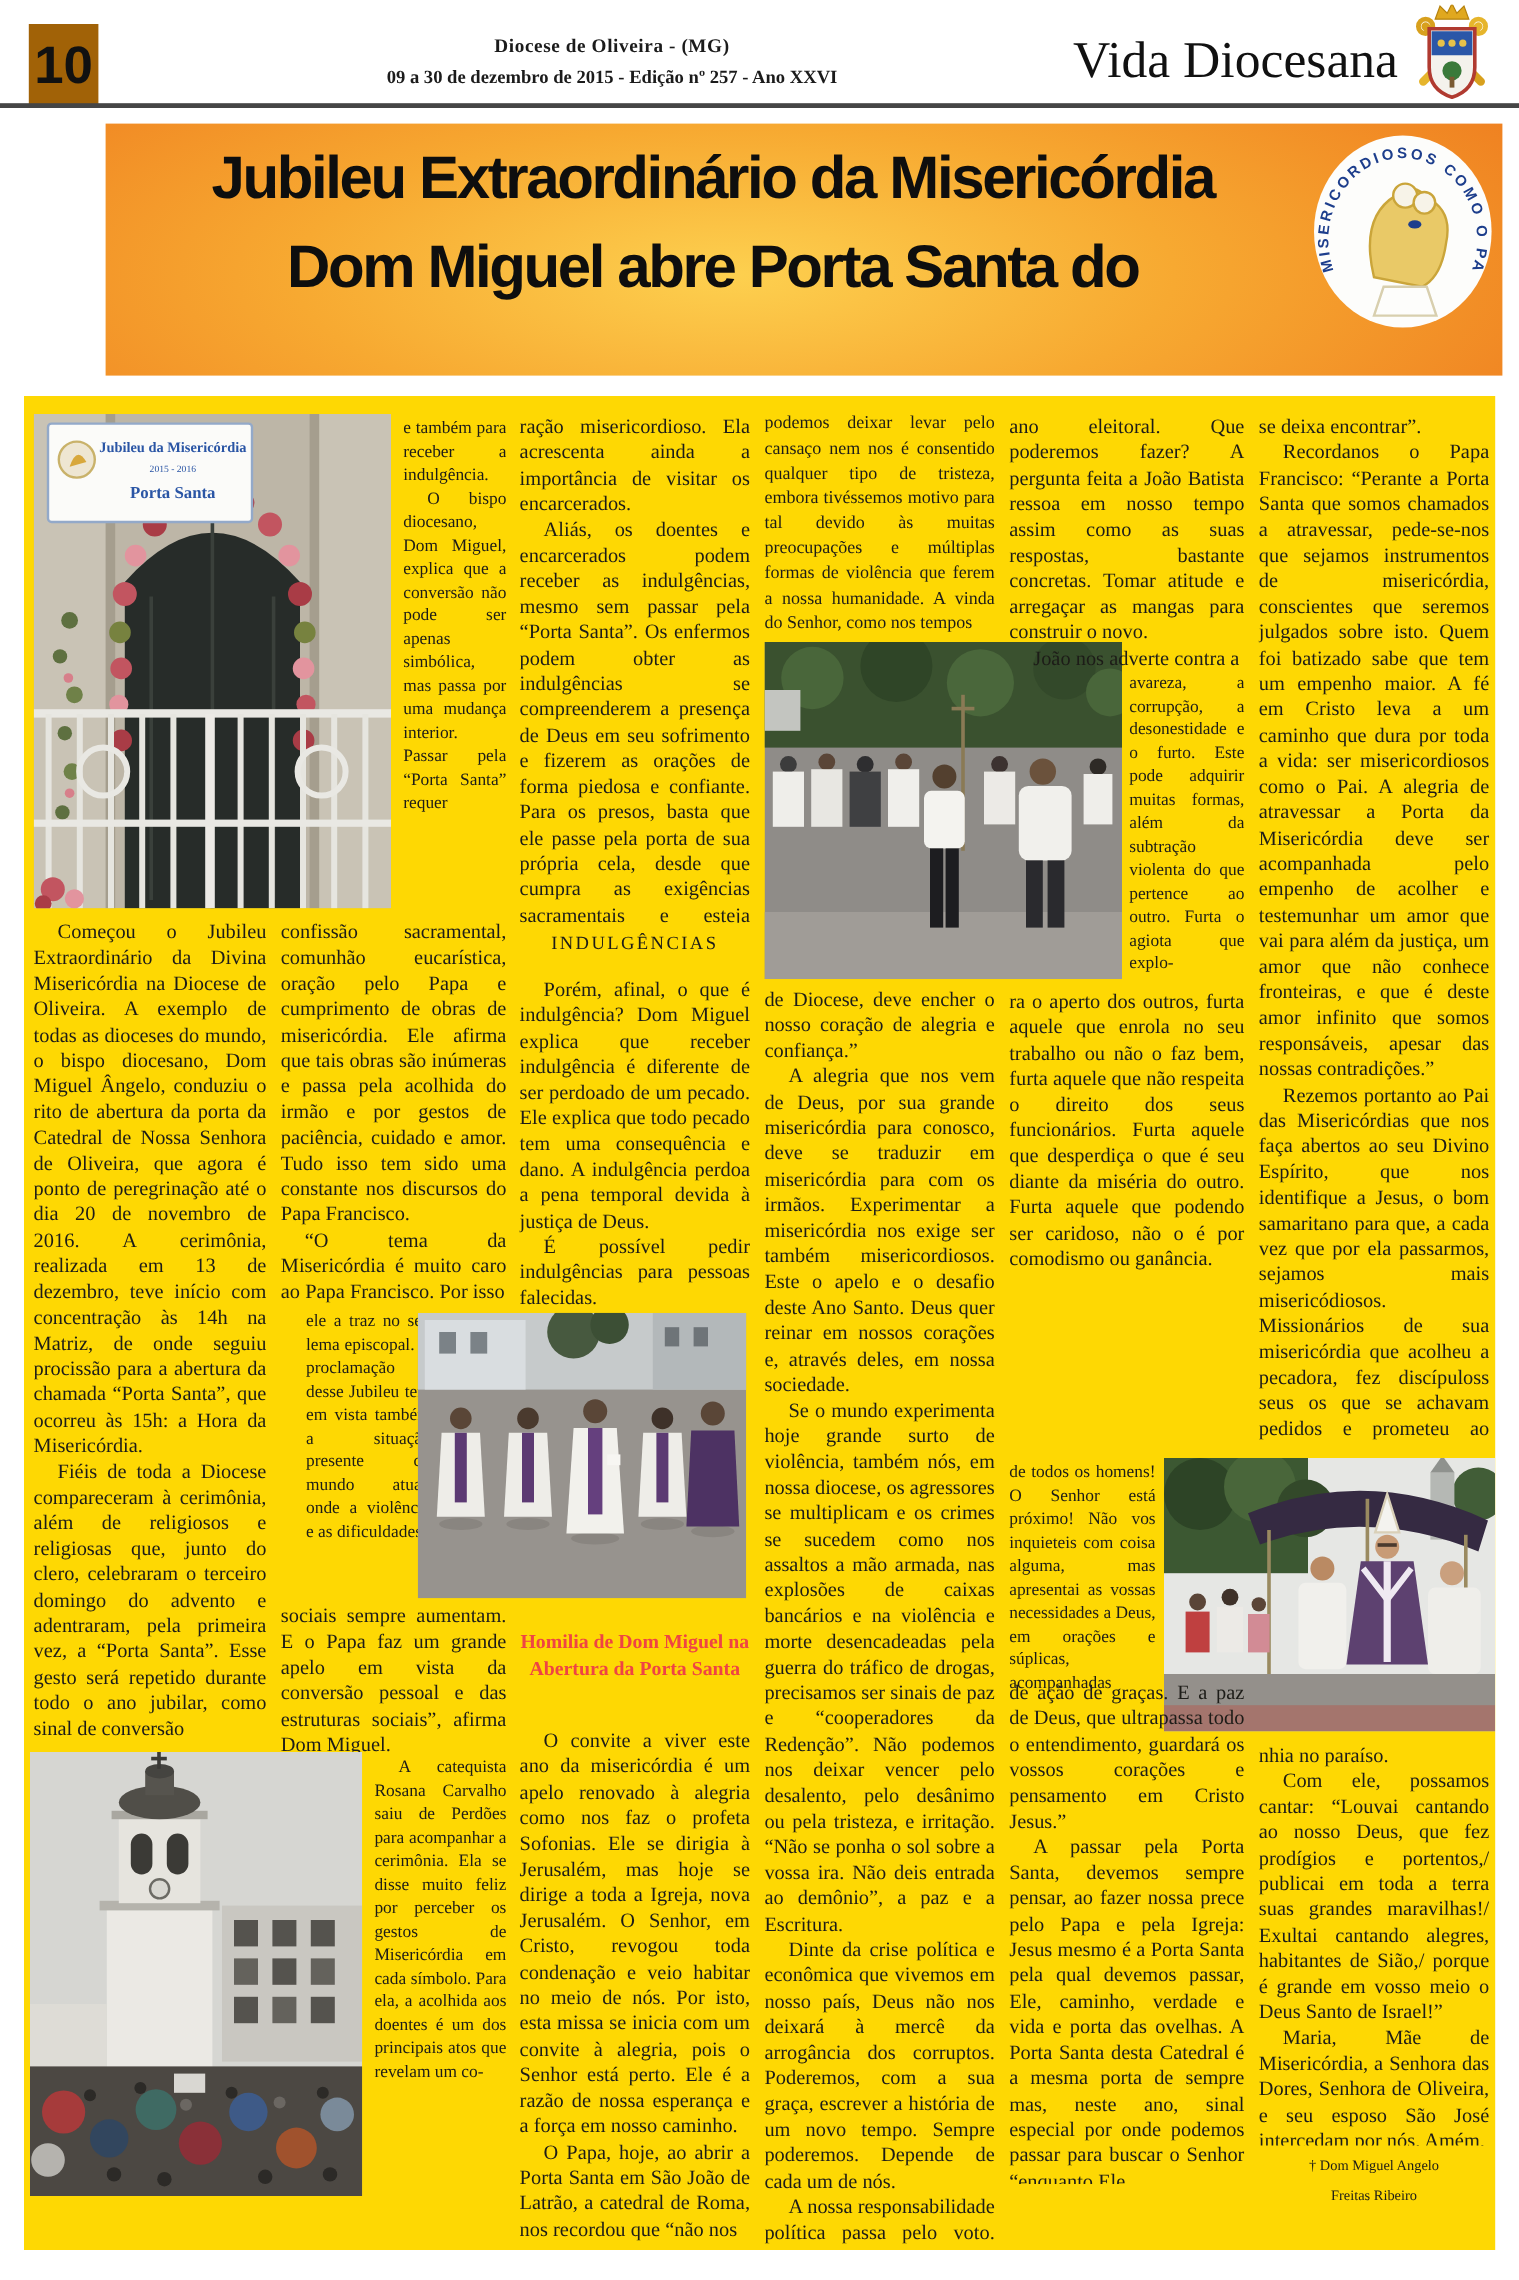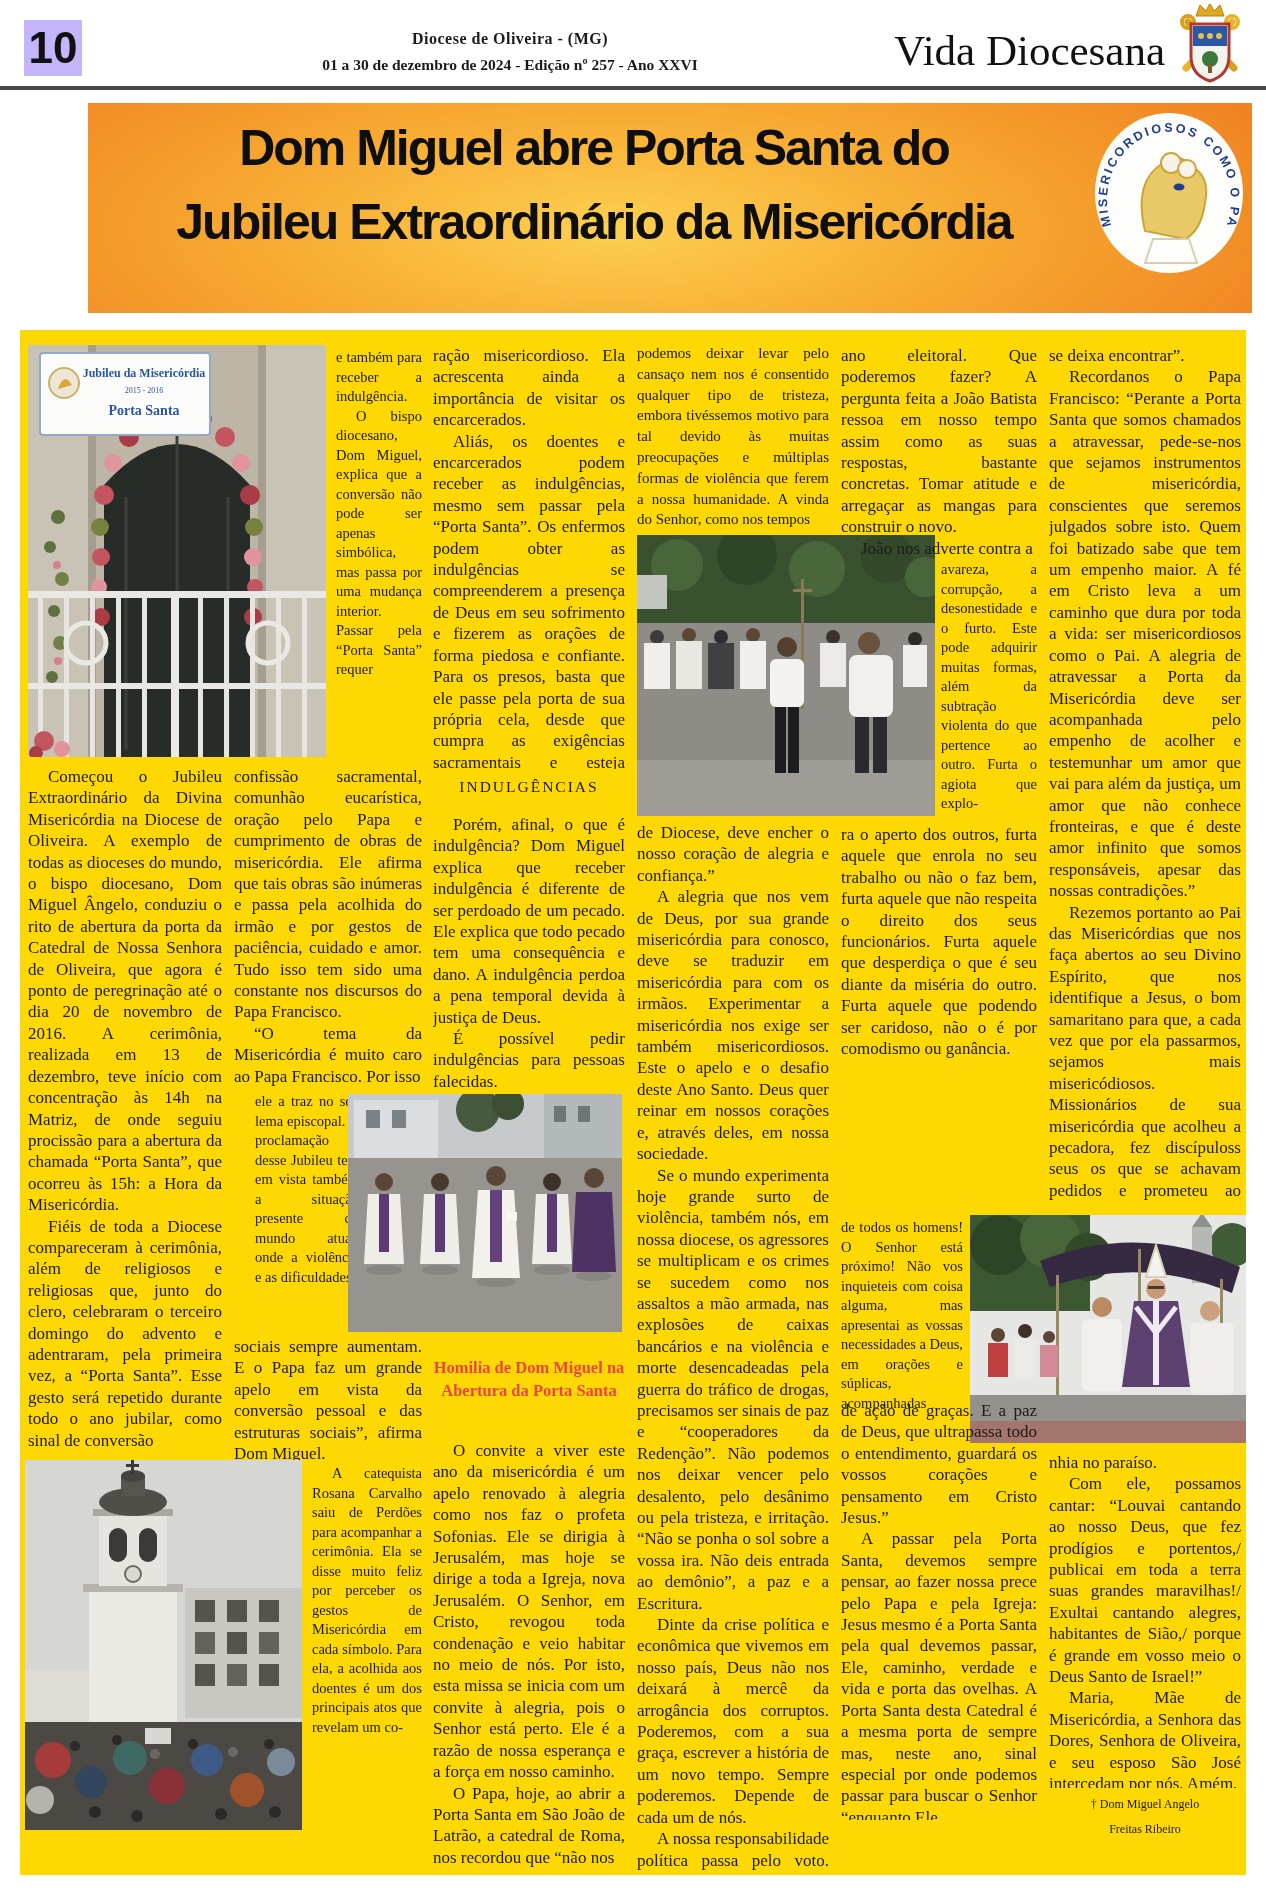--- a/index.html
+++ b/index.html
@@ -1,19 +1,19 @@
 <!DOCTYPE html>
 <html lang="pt-BR"><head>
 <meta charset="utf-8">
 <style>
   html,body{margin:0;padding:0;background:#ffffff;}
   .page{position:relative;width:1266px;height:1900px;background:#ffffff;overflow:hidden;
         font-family:"Liberation Serif","DejaVu Serif",serif;}
   
-  .pagenum{position:absolute;left:24px;top:20px;width:58px;height:56px;background:#c4b5fd;
+  .pagenum{position:absolute;left:24px;top:20px;width:58px;height:70px;background:#a16207;
            display:flex;align-items:center;justify-content:center;
            font-family:"Liberation Sans","DejaVu Sans",sans-serif;font-weight:bold;font-size:44px;color:#111;}
   .mast-center{position:absolute;left:250px;top:30px;width:520px;text-align:center;color:#1b1b1b;}
   .mast-center .l1{font-weight:bold;font-size:16px;letter-spacing:.5px;}
   .mast-center .l2{font-weight:bold;font-size:15.5px;margin-top:8px;}
   .vida{position:absolute;left:890px;top:26px;width:275px;text-align:right;font-size:43px;color:#111;}
   .crest{position:absolute;left:1174px;top:4px;width:72px;height:80px;}
   .mastrule{position:absolute;left:0;top:86px;width:1266px;height:4px;background:#454545;}
   
   .banner{position:absolute;left:88px;top:103px;width:1164px;height:210px;
@@ -36,21 +36,21 @@
   .photo svg{display:block;}
 </style>
 </head>
 <body>
 
 <div class="page">
 
   <div class="pagenum">10</div>
   <div class="mast-center">
     <div class="l1">Diocese  de  Oliveira  -  (MG)</div>
-    <div class="l2">01 a 30 de dezembro de 2024 - Edição nº 257 -  Ano XXVI</div>
+    <div class="l2">09 a 30 de dezembro de 2015 - Edição nº 257 -  Ano XXVI</div>
   </div>
   <div class="vida">Vida Diocesana</div>
 
   <div class="crest">
     <svg viewBox="0 0 72 80" width="72" height="80">
       <path d="M14 18 L60 64" stroke="#d8a01d" stroke-width="7" stroke-linecap="round"></path>
       <path d="M58 18 L12 64" stroke="#e6b52c" stroke-width="7" stroke-linecap="round"></path>
       <circle cx="14" cy="18" r="6" fill="none" stroke="#d8a01d" stroke-width="4"></circle>
       <circle cx="58" cy="18" r="6" fill="none" stroke="#e6b52c" stroke-width="4"></circle>
       <path d="M22 12 h28 l-4 -11 l-6 6 l-4 -8 l-4 8 l-6 -6 Z" fill="#e0a81f" stroke="#b5820f"></path>
@@ -62,22 +62,22 @@
       <g>
         <circle cx="36" cy="55" r="8" fill="#3a7a3a"></circle>
         <rect x="34" y="60" width="4" height="9" fill="#7a5a32"></rect>
       </g>
     </svg>
   </div>
   <div class="mastrule"></div>
 
   <div class="banner">
     <div class="titlewrap">
+      <div>Jubileu Extraordinário da Misericórdia</div>
       <div>Dom Miguel abre Porta Santa do</div>
-      <div>Jubileu Extraordinário da Misericórdia</div>
     </div>
     <div class="jlogo">
       <svg viewBox="0 0 152 164" width="152" height="164">
         <ellipse cx="76" cy="82" rx="74" ry="80" fill="#fdfdfb"></ellipse>
         <defs>
           <path id="ringp" d="M 20 118 A 62 68 0 1 1 132 118" fill="none"></path>
         </defs>
         <text font-family="Liberation Sans, DejaVu Sans, sans-serif" font-size="12.5" font-weight="bold" fill="#1d3e8c" letter-spacing="2.5">
           <textPath href="#ringp" startOffset="4">MISERICORDIOSOS COMO O PAI</textPath>
         </text>

